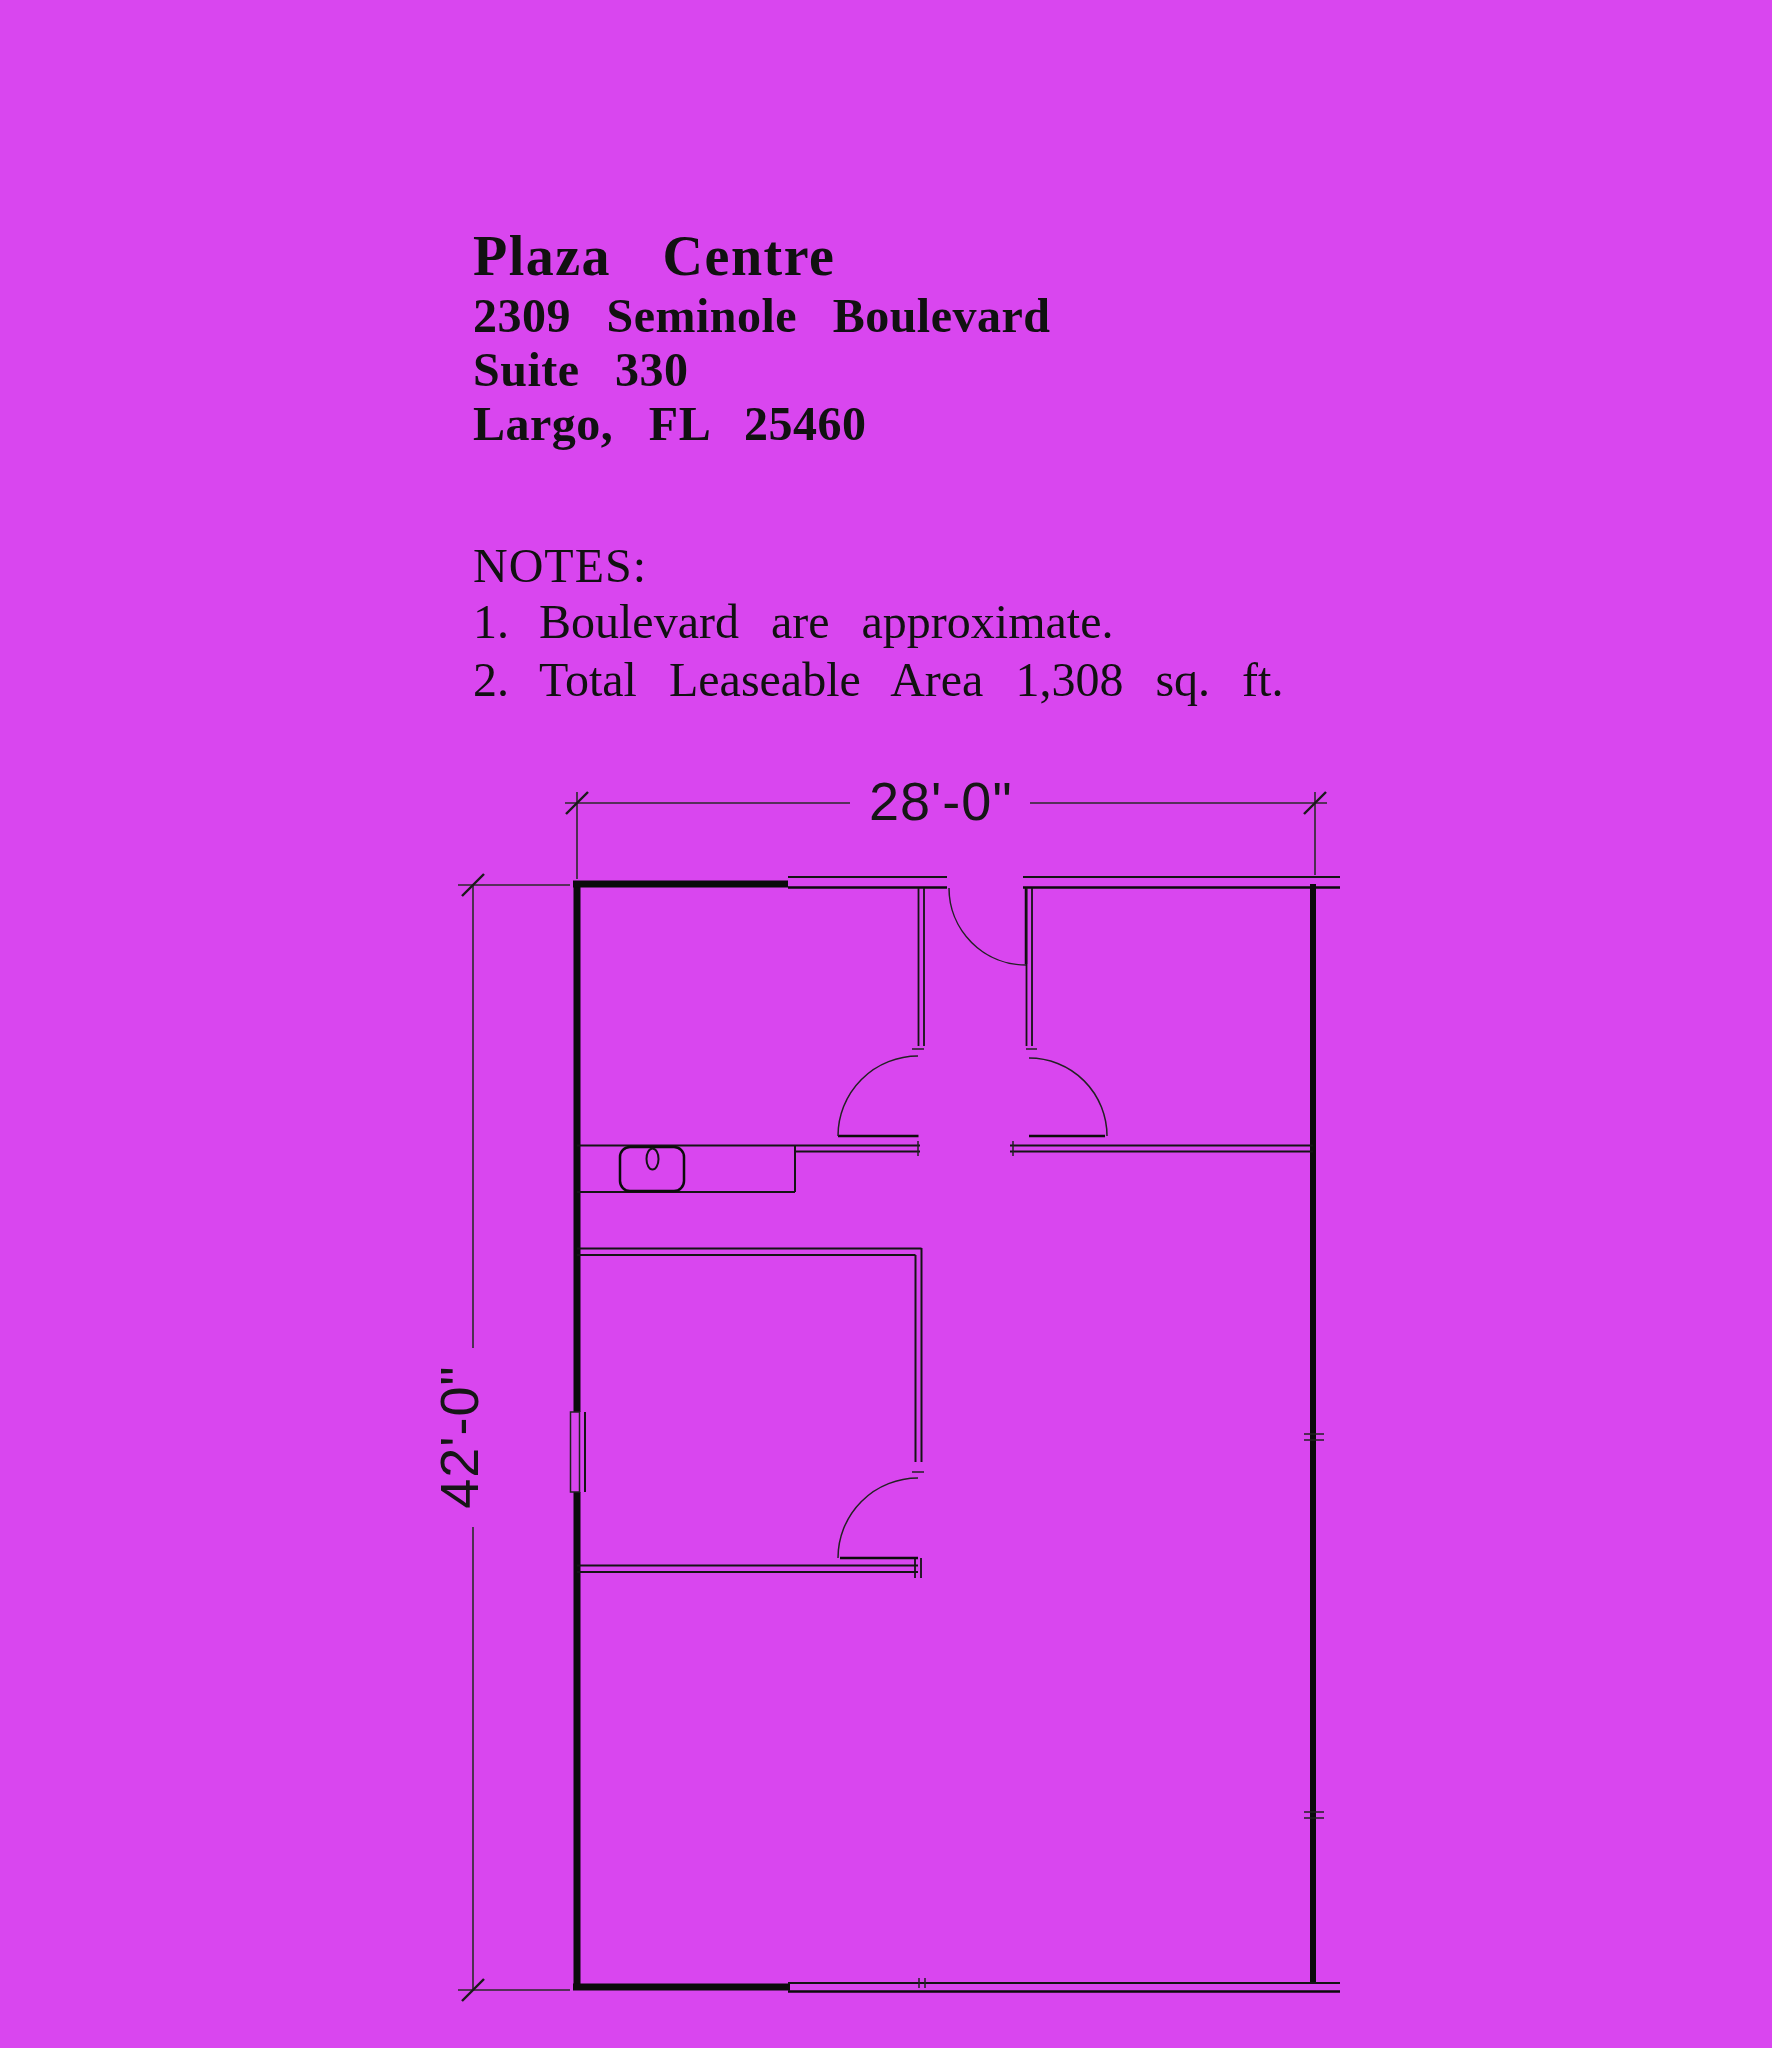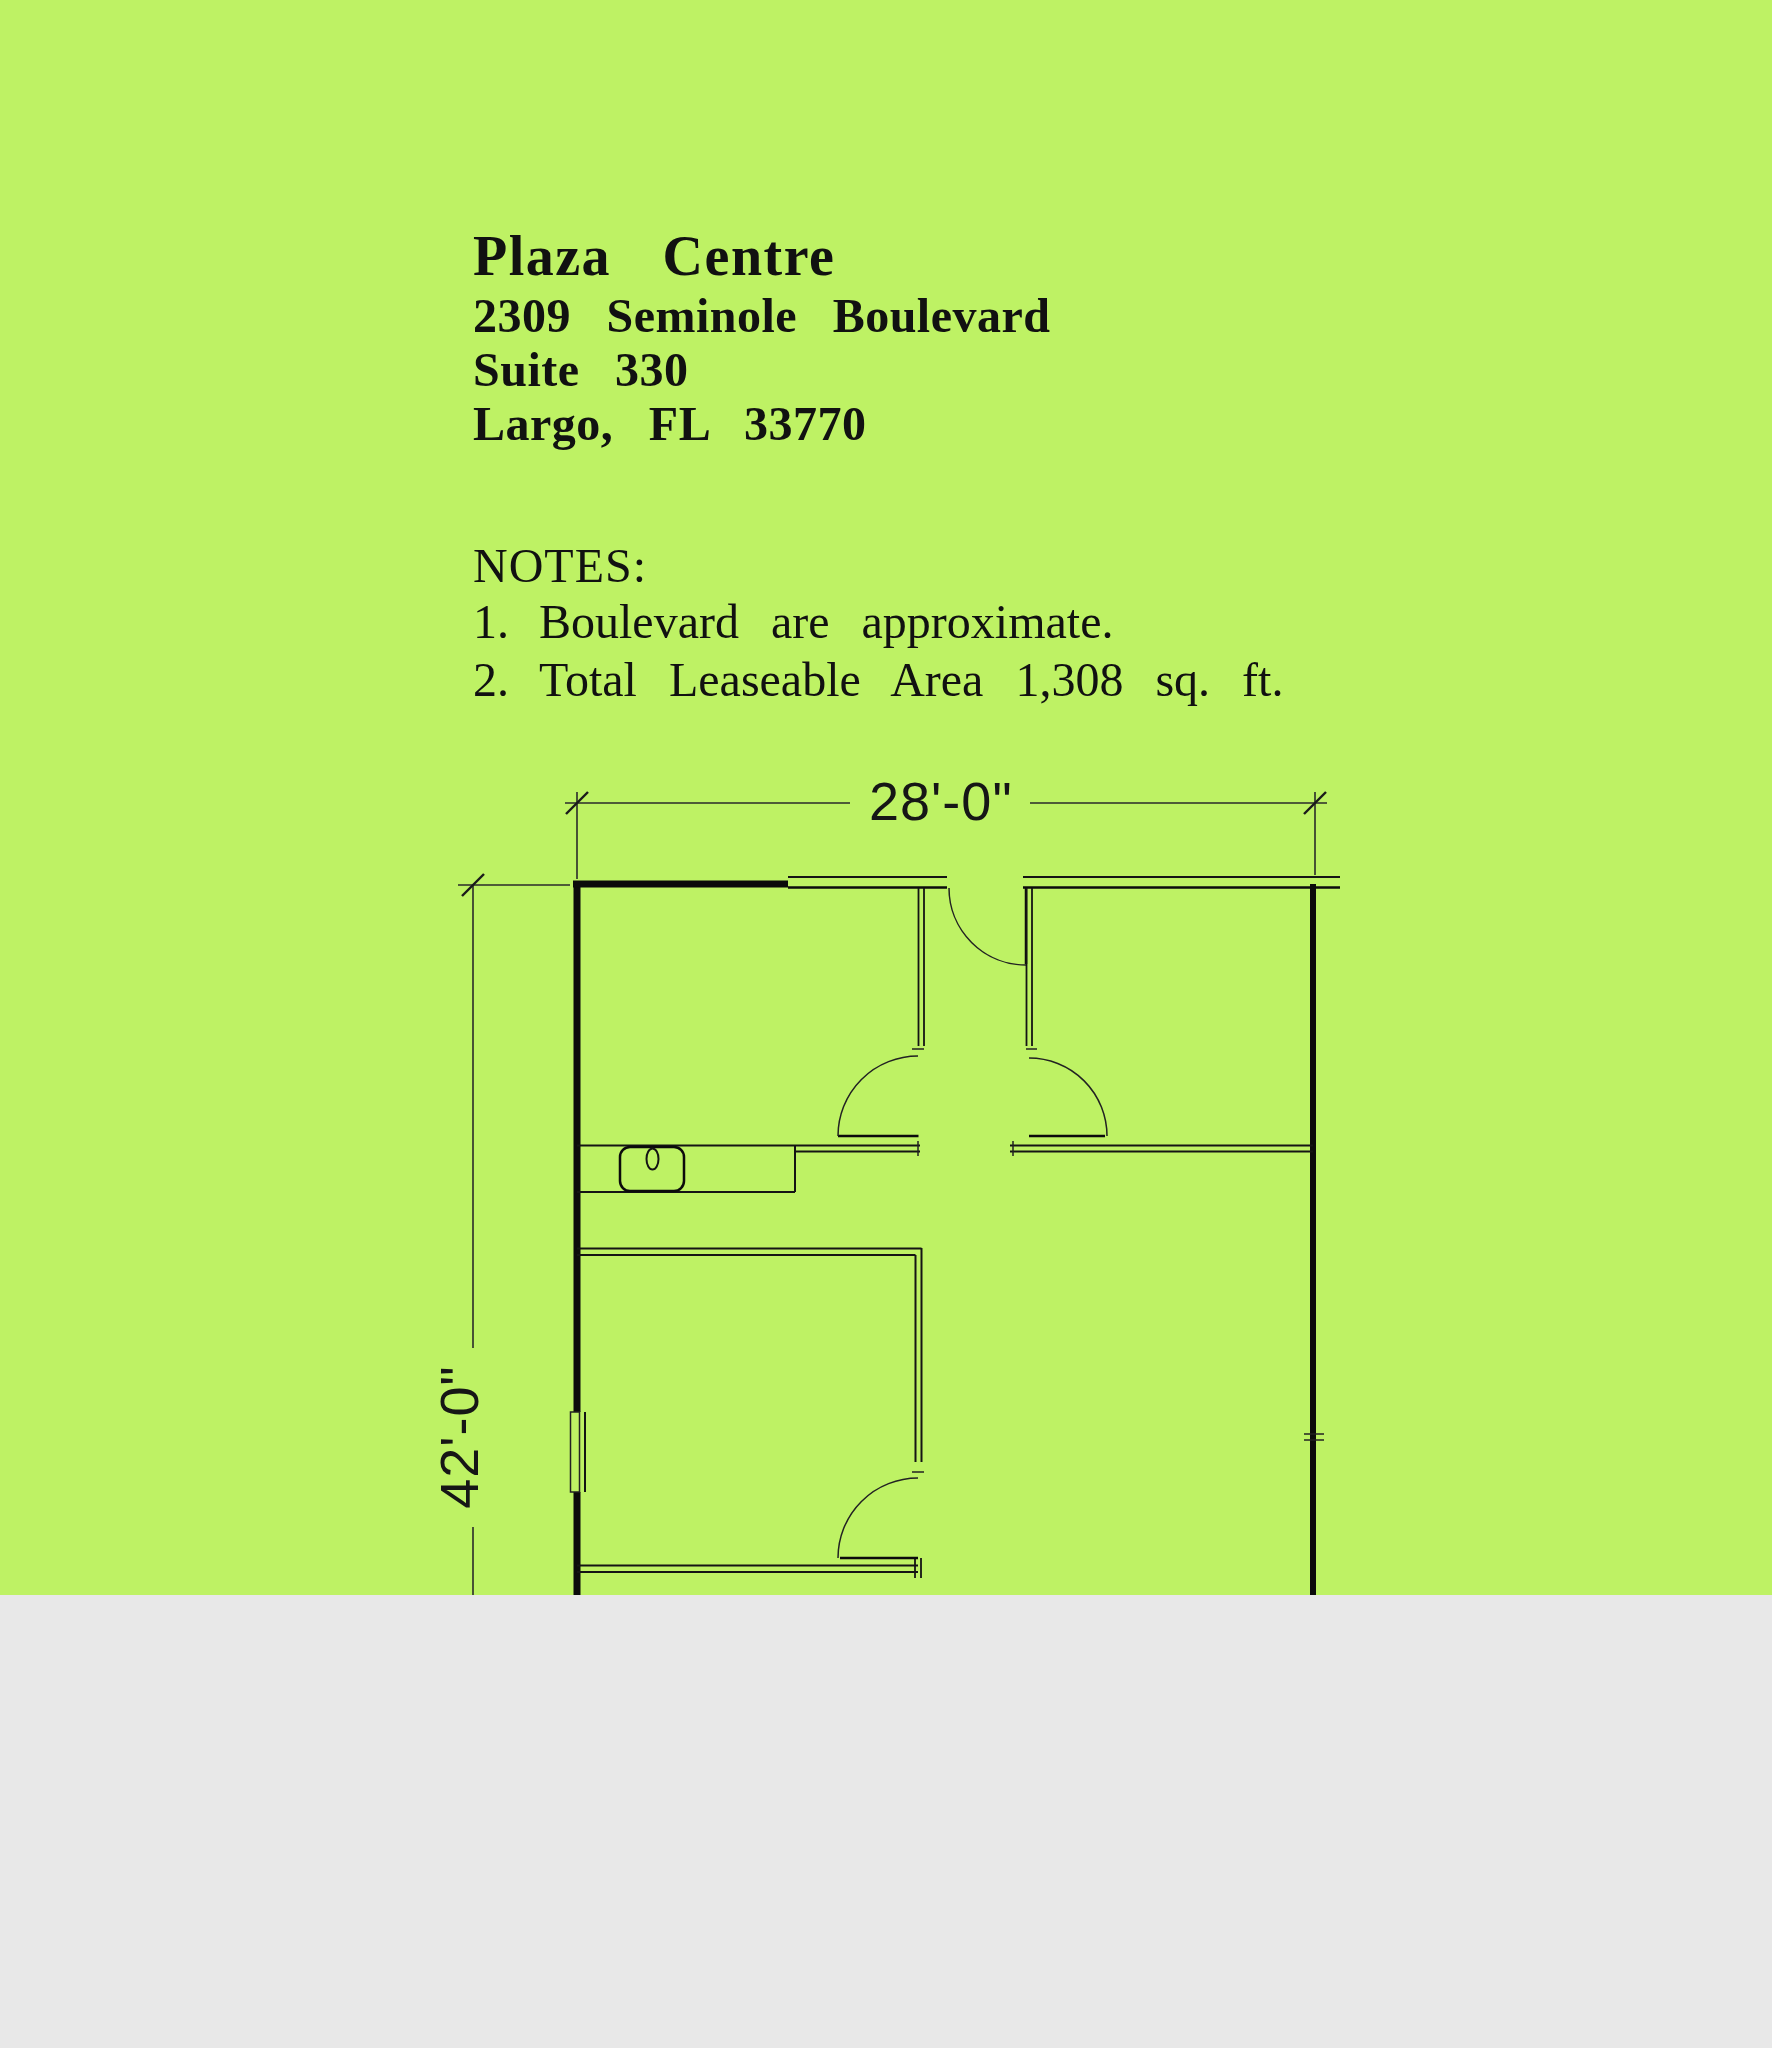--- a/index.html
+++ b/index.html
@@ -1,19 +1,19 @@
 <!DOCTYPE html>
 <html><head>
 <meta charset="utf-8">
 <style>
   html,body{margin:0;padding:0;background:#e8e8e8;}
   .page{
     position:relative;
-    width:1772px;height:1595px;
-    background:#bef264;
+    width:1772px;height:2048px;
+    background:#d946ef;
     font-family:"Liberation Serif", serif;
     color:#111111;
     overflow:hidden;
   }
   .hline{position:absolute;white-space:nowrap;}
   .title-line{
     left:473px;
     font-weight:bold;
     font-size:56px;
     letter-spacing:1.5px;
@@ -62,21 +62,21 @@
 </style>
 </head>
 <body>
 
 <div class="page">
 
   <div class="header-block">
     <div class="hline title-line" style="top:224px">Plaza Centre</div>
     <div class="hline addr-line" style="top:288px">2309 Seminole Boulevard</div>
     <div class="hline addr-line" style="top:342px">Suite 330</div>
-    <div class="hline addr-line" style="top:396px">Largo, FL 33770</div>
+    <div class="hline addr-line" style="top:396px">Largo, FL 25460</div>
   </div>
 
   <div class="notes-block">
     <div class="hline notes-heading" style="top:538px">NOTES:</div>
     <div class="hline note-item" style="top:594px">
       <span class="note-num">1.</span><span>Boulevard are approximate.</span>
     </div>
     <div class="hline note-item" style="top:652px">
       <span class="note-num">2.</span><span>Total Leaseable Area 1,308 sq. ft.</span>
     </div>

